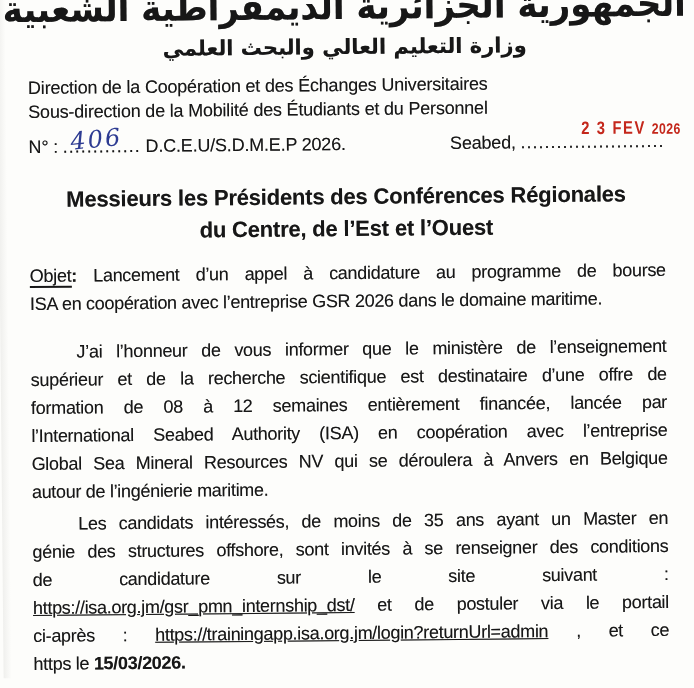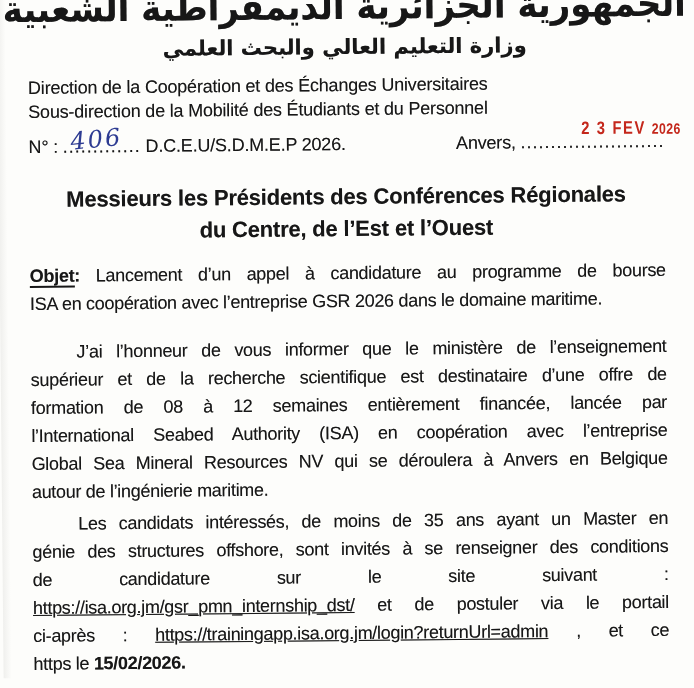--- a/index.html
+++ b/index.html
@@ -97,41 +97,41 @@
   .para2-block { margin-top:4px; }
   .line {
     text-align:justify;
     text-align-last:justify;
     white-space:nowrap;
     overflow:visible;
   }
   .line.last { text-align:left; text-align-last:left; }
   .line.indent { text-indent:46px; }
   .b { font-weight:bold; }
-  .u-label { font-weight:bold; border-bottom:2px solid #171717; padding-bottom:0; }
+  .u-label { font-weight:normal; border-bottom:2px solid #171717; padding-bottom:0; }
   .url { text-decoration:underline; color:inherit; }
 </style>
 </head>
 <body>
 
 <div class="sheet">
   <div class="scan-edge"></div>
 
   <div class="arabic-title">الجمهورية الجزائرية الديمقراطية الشعبية</div>
 
   <div class="ministry">وزارة التعليم العالي والبحث العلمي</div>
 
   <div class="letterhead">
     <div>Direction de la Coopération et des  Échanges Universitaires</div>
     <div>Sous-direction de la Mobilité des Étudiants et du Personnel</div>
   </div>
 
   <div class="ref-row">
     <div><span>N° : </span><span class="dotzone"><span>.............</span><span class="hand-number">406</span></span><span> D.C.E.U/S.D.M.E.P  2026.</span></div>
-    <div class="place-cell"><span>Anvers, </span><span class="dotzone">........................</span><span class="stamp"><span>2 3 FEV</span> <span class="stamp-year">2026</span></span></div>
+    <div class="place-cell"><span>Seabed, </span><span class="dotzone">........................</span><span class="stamp"><span>2 3 FEV</span> <span class="stamp-year">2026</span></span></div>
   </div>
 
   <div class="recipient">
     <div>Messieurs les Présidents des Conférences Régionales</div>
     <div>du Centre, de l’Est et l’Ouest</div>
   </div>
 
   <div class="textblock subject-block">
     <div class="line"><span class="u-label">Objet</span><span class="b">:</span> <span>Lancement d’un appel à candidature au programme de bourse</span></div>
     <div class="line last">ISA en coopération avec l’entreprise GSR 2026 dans le domaine maritime.</div>
@@ -145,15 +145,15 @@
     <div class="line">Global Sea Mineral Resources NV  qui se déroulera à Anvers en Belgique</div>
     <div class="line last">autour de l’ingénierie maritime.</div>
   </div>
 
   <div class="textblock para2-block">
     <div class="line indent">Les candidats intéressés, de moins de 35 ans ayant un Master en</div>
     <div class="line">génie des structures offshore, sont invités à se renseigner des conditions</div>
     <div class="line">de candidature sur le site suivant :</div>
     <div class="line"><span class="url">https://isa.org.jm/gsr_pmn_internship_dst/</span><span>  et de postuler via le portail</span></div>
     <div class="line"><span>ci-après :  </span><span class="url">https://trainingapp.isa.org.jm/login?returnUrl=admin</span><span> , et ce</span></div>
-    <div class="line last"><span>https le </span><span class="b">15/02/2026.</span></div>
+    <div class="line last"><span>https le </span><span class="b">15/03/2026.</span></div>
   </div>
 </div>
 
 </body></html>

